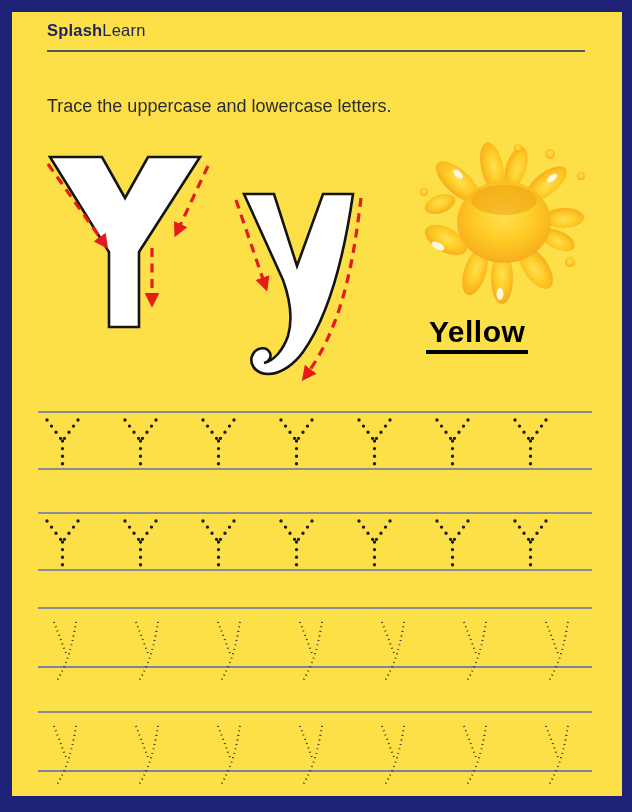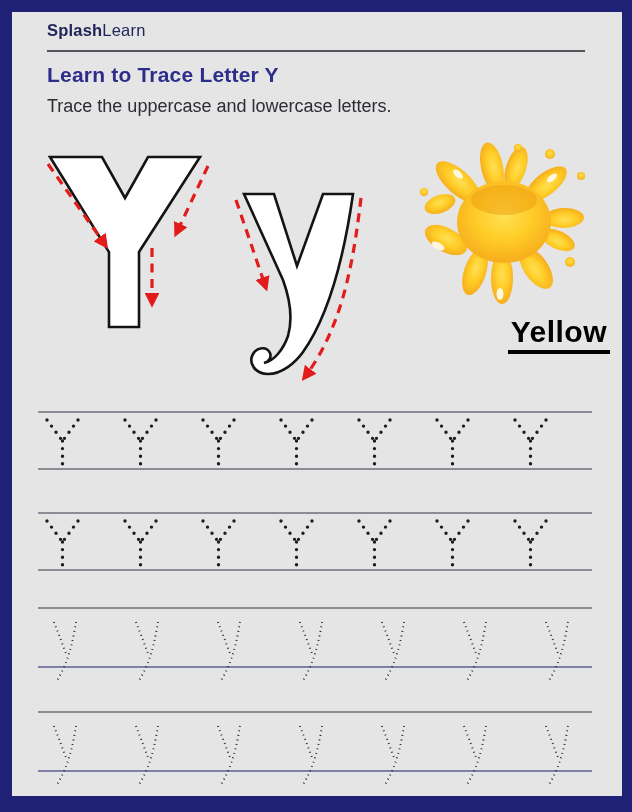--- a/index.html
+++ b/index.html
@@ -9,32 +9,32 @@
     --subtitle-text:#2c2c34;
     --stroke-guide-red:#e41b1b;
     --letter-outline:#141414;
     --trace-dot:#1c1c1c;
     --rule-line:#8c8c96;
     --baseline-blue:#7d81a4;
   }
   *{margin:0;padding:0;box-sizing:border-box;}
   html,body{width:632px;height:812px;}
   body{font-family:"Liberation Sans",sans-serif;background:#fffefb;position:relative;overflow:hidden;}
-  .page{position:absolute;inset:0;background:#e5e5e5;border-radius:28px;}
+  .page{position:absolute;inset:0;background:#fde047;border-radius:28px;}
   .frame{position:absolute;inset:0;border-style:solid;border-color:var(--page-border);border-width:12px 10px 16px 12px;pointer-events:none;z-index:40;}
   .logo{position:absolute;left:47px;top:21px;font-size:16.5px;color:var(--logo);letter-spacing:.2px;}
   .logo .b{font-weight:700;}
   .logo .r{font-weight:400;}
   .header-rule{position:absolute;left:47px;top:50px;width:538px;height:2px;background:#54555c;}
   .title{position:absolute;left:47px;top:63px;font-size:21px;font-weight:700;color:var(--title);letter-spacing:.2px;}
   .subtitle{position:absolute;left:47px;top:96px;font-size:18px;font-weight:400;color:var(--subtitle-text);}
   .demo-upper{position:absolute;left:36px;top:146px;width:190px;height:190px;}
   .demo-lower{position:absolute;left:222px;top:186px;width:150px;height:208px;}
   .splat{position:absolute;left:418px;top:142px;width:172px;height:172px;}
-  .color-label-wrap{position:absolute;left:438px;top:315px;width:172px;text-align:right;}
+  .color-label-wrap{position:absolute;left:426px;top:315px;width:172px;text-align:left;}
   .color-label{display:inline-block;font-size:30px;font-weight:700;color:#000;border-bottom:4px solid #000;padding:0 3px 1px 3px;letter-spacing:.5px;}
   .letter-fill{fill:#ffffff;stroke:var(--letter-outline);stroke-width:2.6;stroke-linejoin:miter;}
   .guide{fill:none;stroke:var(--stroke-guide-red);stroke-width:3.2;stroke-dasharray:9 6.5;stroke-linecap:butt;}
   .ahead{fill:var(--stroke-guide-red);}
   .trace-row{position:absolute;left:38px;width:554px;}
   .trace-row.upper{height:64px;}
   .trace-row.lower{height:96px;}
   #row0{top:411px;} #row1{top:512px;} #row2{top:607px;} #row3{top:711px;}
   .rule{position:absolute;left:0;right:0;height:2px;background:var(--rule-line);}
   .rule.top{top:0;}
@@ -49,21 +49,20 @@
 </style>
 </head>
 <body>
 
 <div class="page">
 
   <div class="logo"><span class="b">Splash</span><span class="r">Learn</span></div>
 
   <div class="header-rule"></div>
 
-  <h1 class="title">Learn to Trace Letter Y</h1>
   <p class="subtitle">Trace the uppercase and lowercase letters.</p>
 
   <div class="demo-upper">
     <svg width="190" height="190" viewBox="0 0 190 190">
       <defs>
         <marker id="ah1" viewBox="0 0 10 10" refX="7.5" refY="5" markerWidth="4.6" markerHeight="4.6" orient="auto">
           <path class="ahead" d="M0,0 L10,5 L0,10 Z"></path>
         </marker>
       </defs>
       <path class="letter-fill" d="M14,11 L66,11 L89,52 L112,11 L164,11 L103,106 L103,181 L73,181 L73,106 Z"></path>

